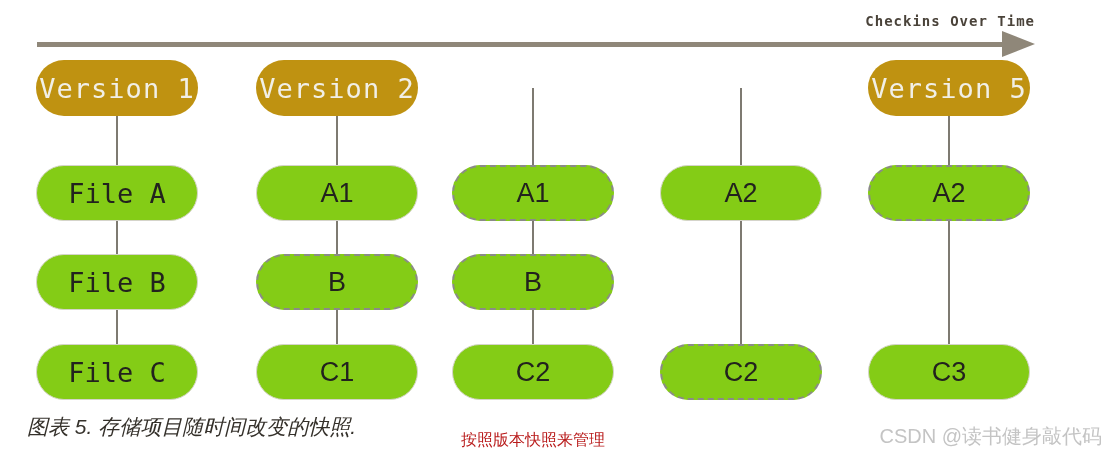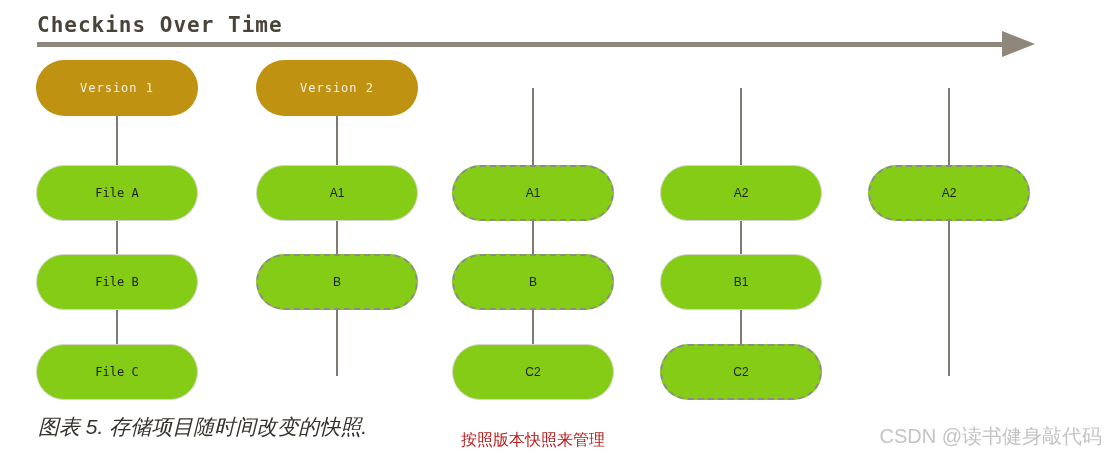--- a/index.html
+++ b/index.html
@@ -5,22 +5,22 @@
   html,body{margin:0;padding:0;background:#ffffff;}
   .canvas{
     position:relative;
     width:1113px;height:455px;
     background:#ffffff;
     overflow:hidden;
     font-family:"DejaVu Sans Mono","Liberation Mono",monospace;
   }
   .diagram-title{
     position:absolute;left:37px;top:13px;width:998px;
-    text-align:left;
-    font-size:21px;font-weight:bold;letter-spacing:1px;
+    text-align:right;
+    font-size:14px;font-weight:bold;letter-spacing:1px;
     color:#4a433a;
   }
   .arrow-shaft{
     position:absolute;left:37px;top:42px;width:966px;height:5px;
     background:#8f8779;
   }
   .arrow-head{
     position:absolute;left:1002px;top:31px;width:0;height:0;
     border-left:33px solid #8f8779;
     border-top:13px solid transparent;
@@ -33,39 +33,39 @@
   .vline{
     position:absolute;left:80px;top:28px;width:2px;height:288px;
     background:#7e7a71;z-index:0;
   }
   .pill{
     position:absolute;left:0;width:162px;height:56px;
     border-radius:28px;
     display:flex;align-items:center;justify-content:center;
     box-sizing:border-box;
     z-index:1;
-    font-size:12px;
+    font-size:27px;
   }
   .version{
     top:0;
     background:#bf9211;
     color:#f1efe7;
     letter-spacing:1px;
   }
   .file{
     background:#84cc16;
     color:#22221e;
   }
   .row-0{top:105px;} .row-1{top:194px;} .row-2{top:284px;}
   .file.solid{border:1px solid #d5d4ca;}
   .file.dashed{border:2px dashed #8b8b88;}
   .mono{font-family:"DejaVu Sans Mono","Liberation Mono",monospace;}
   .sans{font-family:"Liberation Sans","DejaVu Sans",sans-serif;}
   .caption{
-    position:absolute;left:38px;top:413px;
+    position:absolute;left:27px;top:413px;
     font-family:"Liberation Sans","DejaVu Sans",sans-serif;
     font-style:italic;font-size:21px;color:#35312b;
     white-space:nowrap;
   }
   .annotation{
     position:absolute;left:461px;top:430px;
     font-family:"Liberation Sans","DejaVu Sans",sans-serif;
     font-size:16px;color:#b91c1c;
     white-space:nowrap;
   }
@@ -92,38 +92,40 @@
     <div class="pill file mono row-0 solid">File A</div>
     <div class="pill file mono row-1 solid">File B</div>
     <div class="pill file mono row-2 solid">File C</div>
   </div>
 
   <div class="column col-1">
     <div class="vline"></div>
     <div class="pill version">Version 2</div>
     <div class="pill file sans row-0 solid">A1</div>
     <div class="pill file sans row-1 dashed">B</div>
+    <div class="pill file sans row-2 solid">C1</div>
   </div>
 
   <div class="column col-2">
     <div class="vline"></div>
     <div class="pill file sans row-0 dashed">A1</div>
     <div class="pill file sans row-1 dashed">B</div>
     <div class="pill file sans row-2 solid">C2</div>
   </div>
 
   <div class="column col-3">
     <div class="vline"></div>
     <div class="pill file sans row-0 solid">A2</div>
-    <div class="pill file sans row-1 solid">B1</div>
     <div class="pill file sans row-2 dashed">C2</div>
   </div>
 
   <div class="column col-4">
     <div class="vline"></div>
+    <div class="pill version">Version 5</div>
     <div class="pill file sans row-0 dashed">A2</div>
+    <div class="pill file sans row-2 solid">C3</div>
   </div>
 
   <div class="caption">图表 5. 存储项目随时间改变的快照.</div>
   <div class="annotation">按照版本快照来管理</div>
   <div class="watermark">CSDN @读书健身敲代码</div>
 
 </div>
 
 </body></html>

